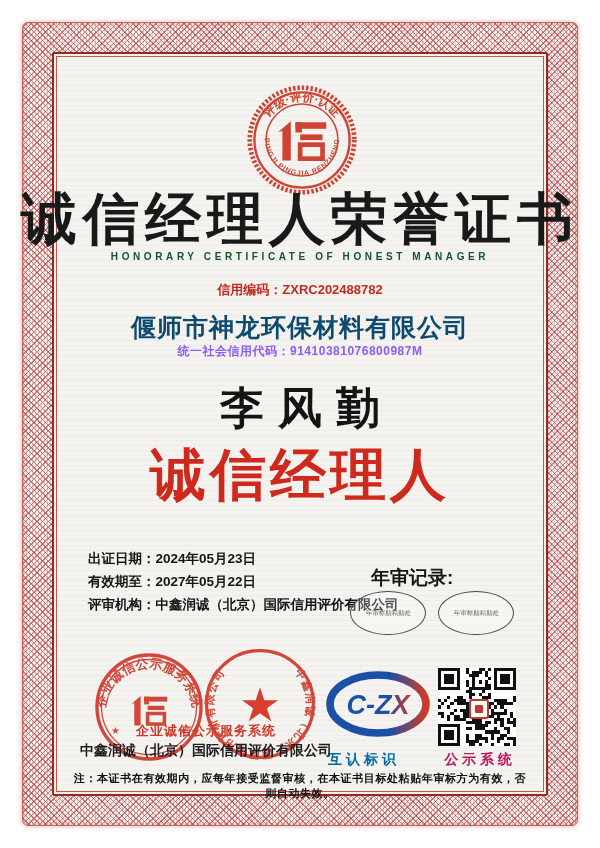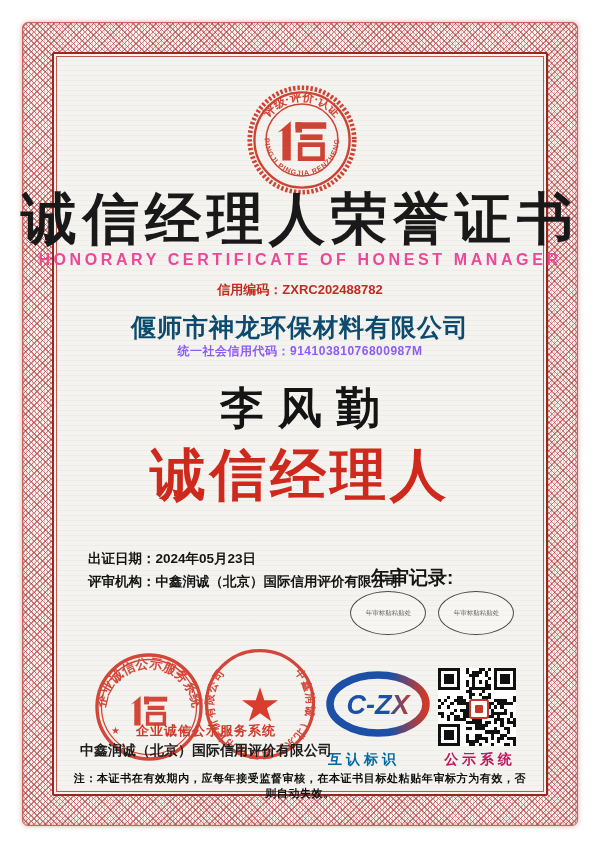--- a/index.html
+++ b/index.html
@@ -15,22 +15,22 @@
     border:1px solid #c4675f;border-radius:6px;
     box-shadow:0 0 5px rgba(180,70,65,.45), inset 0 0 4px rgba(180,70,65,.5);}
   .sheet{position:absolute;left:52px;top:52px;right:52px;bottom:52px;
     background:#f4f3ef;border:2px solid #97281f;border-radius:2px;}
   .sheet::before{content:"";position:absolute;left:2px;top:2px;right:2px;bottom:2px;
     border:1px solid #c2574d;pointer-events:none;
     background:repeating-linear-gradient(0deg, rgba(210,205,198,.18) 0 1px, transparent 1px 5px);}
   
   .title-cn{left:0;right:0;top:182px;text-align:center;font-size:56px;font-weight:bold;
     letter-spacing:6px;color:#191919;font-family:"Liberation Serif","DejaVu Serif",serif;}
-  .title-en{left:0;right:0;top:251px;text-align:center;font-size:16px;font-weight:bold;
-    letter-spacing:3.6px;color:#ec4899;}
+  .title-en{left:0;right:0;top:251px;text-align:center;font-size:10px;font-weight:bold;
+    letter-spacing:3.6px;color:#14532d;}
   .credit-line{left:0;right:0;top:281px;text-align:center;font-size:13px;font-weight:bold;color:#c22b1f;}
   .company{left:0;right:0;top:311px;text-align:center;font-size:25px;font-weight:bold;color:#0c4a6e;letter-spacing:1px;}
   .uscc{left:0;right:0;top:343px;text-align:center;font-size:12px;font-weight:bold;color:#8b5cf6;letter-spacing:.5px;}
   .person{left:0;right:0;top:379px;text-align:center;font-size:44px;font-weight:bold;color:#141414;letter-spacing:14px;text-indent:14px;}
   .honor{left:0;right:0;top:438px;text-align:center;font-size:56px;font-weight:bold;color:#cf281c;letter-spacing:4px;
     font-family:"Liberation Serif","DejaVu Serif",serif;}
   .details{left:88px;top:547px;font-size:13.5px;color:#151515;}
   .details .row{height:23px;line-height:23px;font-weight:bold;white-space:nowrap;}
   .review-label{left:343px;top:565px;font-size:19px;font-weight:bold;color:#151515;margin-left:28px;}
   .sticker{width:74px;height:42px;border:1.5px solid #4c4c4c;border-radius:50%;
@@ -81,20 +81,21 @@
 <div class="abs credit-line"><span>信用编码：</span><span>ZXRC202488782</span></div>
 
 <div class="abs company">偃师市神龙环保材料有限公司</div>
 <div class="abs uscc"><span>统一社会信用代码：</span><span>91410381076800987M</span></div>
 
 <div class="abs person">李风勤</div>
 <div class="abs honor">诚信经理人</div>
 
 <div class="abs details">
   <div class="row"><span>出证日期：</span><span>2024年05月23日</span></div>
+  <div class="row"><span>有效期至：</span><span>2027年05月22日</span></div>
   <div class="row"><span>评审机构：</span><span>中鑫润诚（北京）国际信用评价有限公司</span></div>
 </div>
 
 <div class="abs review-label">年审记录:</div>
 <div class="abs sticker" style="left:350px;top:591px;">
     <span>年审标贴粘贴处</span>
   </div>
 <div class="abs sticker" style="left:438px;top:591px;">
     <span>年审标贴粘贴处</span>
   </div>

